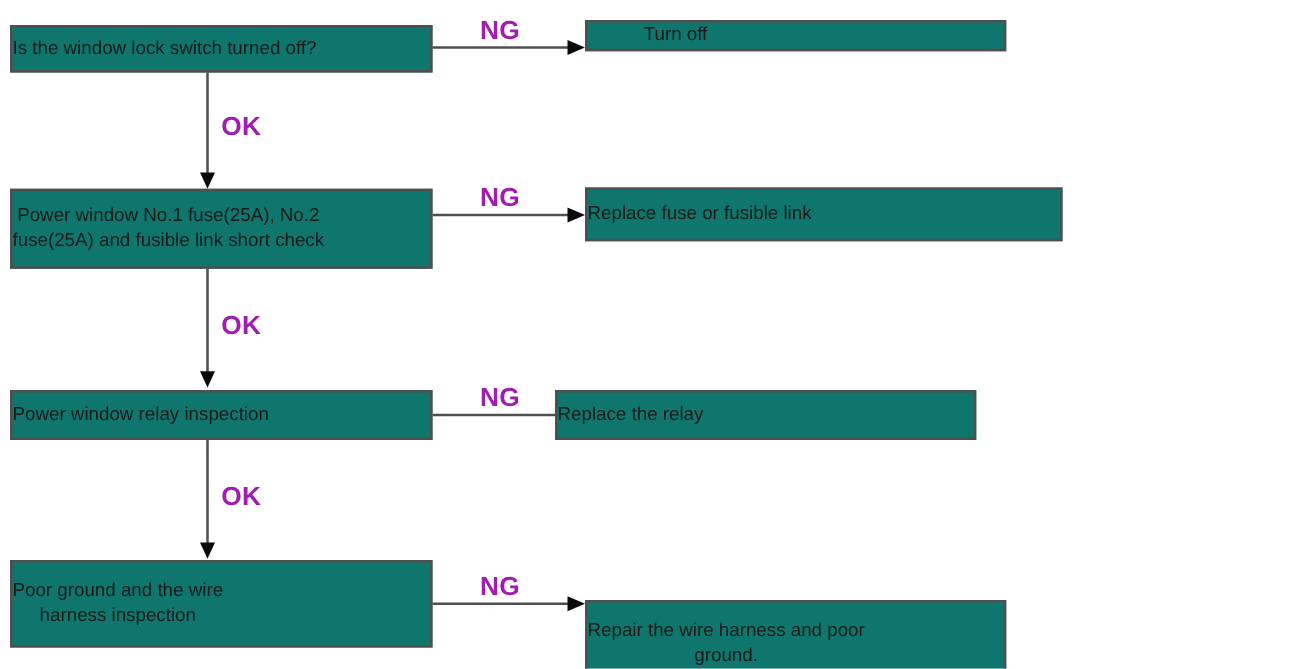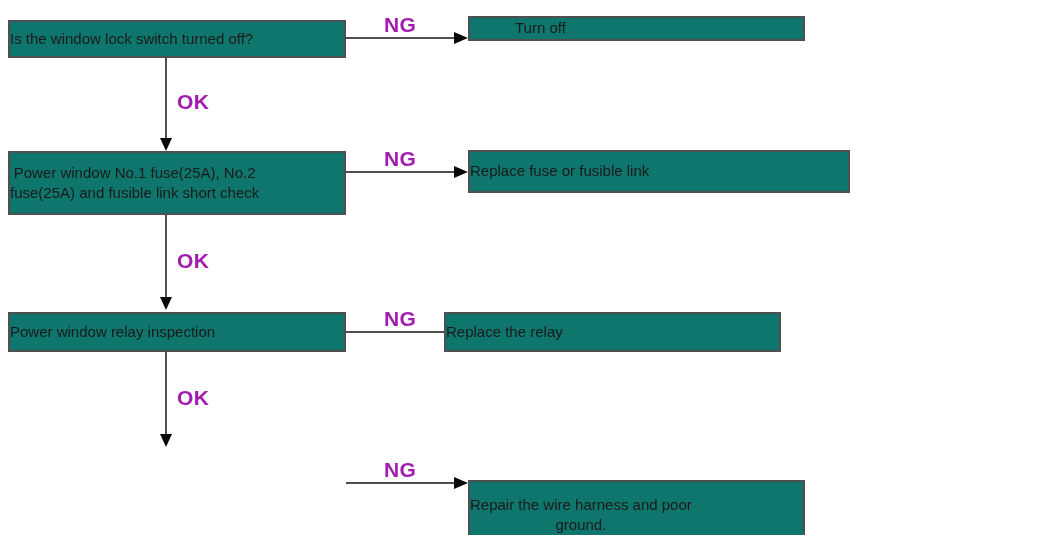--- a/index.html
+++ b/index.html
@@ -101,20 +101,24 @@
   <div class="edge-label ng-label" style="left:345px; top:307px;">NG</div>
   <div class="h-line" style="left:346px; top:331px; width:110px;"></div>
   <div class="h-arrowhead" style="left:454px; top:326px;"></div>
   <div class="box" style="left:444px; top:312px; width:337px; height:40px;">
     <span class="box-text">Replace the relay</span>
   </div>
   <div class="v-line" style="left:165px; top:352px; height:83px;"></div>
   <div class="v-arrowhead" style="left:160px; top:434px;"></div>
   <div class="edge-label" style="left:177px; top:386px;">OK</div>
 
+  <div class="box" style="left:8px; top:448px; width:338px; height:70px;">
+    <span class="box-text">Poor ground and the wire
+harness inspection</span>
+  </div>
   <div class="edge-label ng-label" style="left:345px; top:458px;">NG</div>
   <div class="h-line" style="left:346px; top:482px; width:110px;"></div>
   <div class="h-arrowhead" style="left:454px; top:477px;"></div>
   <div class="box" style="left:468px; top:448px; width:337px; height:70px;margin-top:32px;">
     <span class="box-text">Repair the wire harness and poor
 ground.</span>
   </div>
 
 </div>
 

